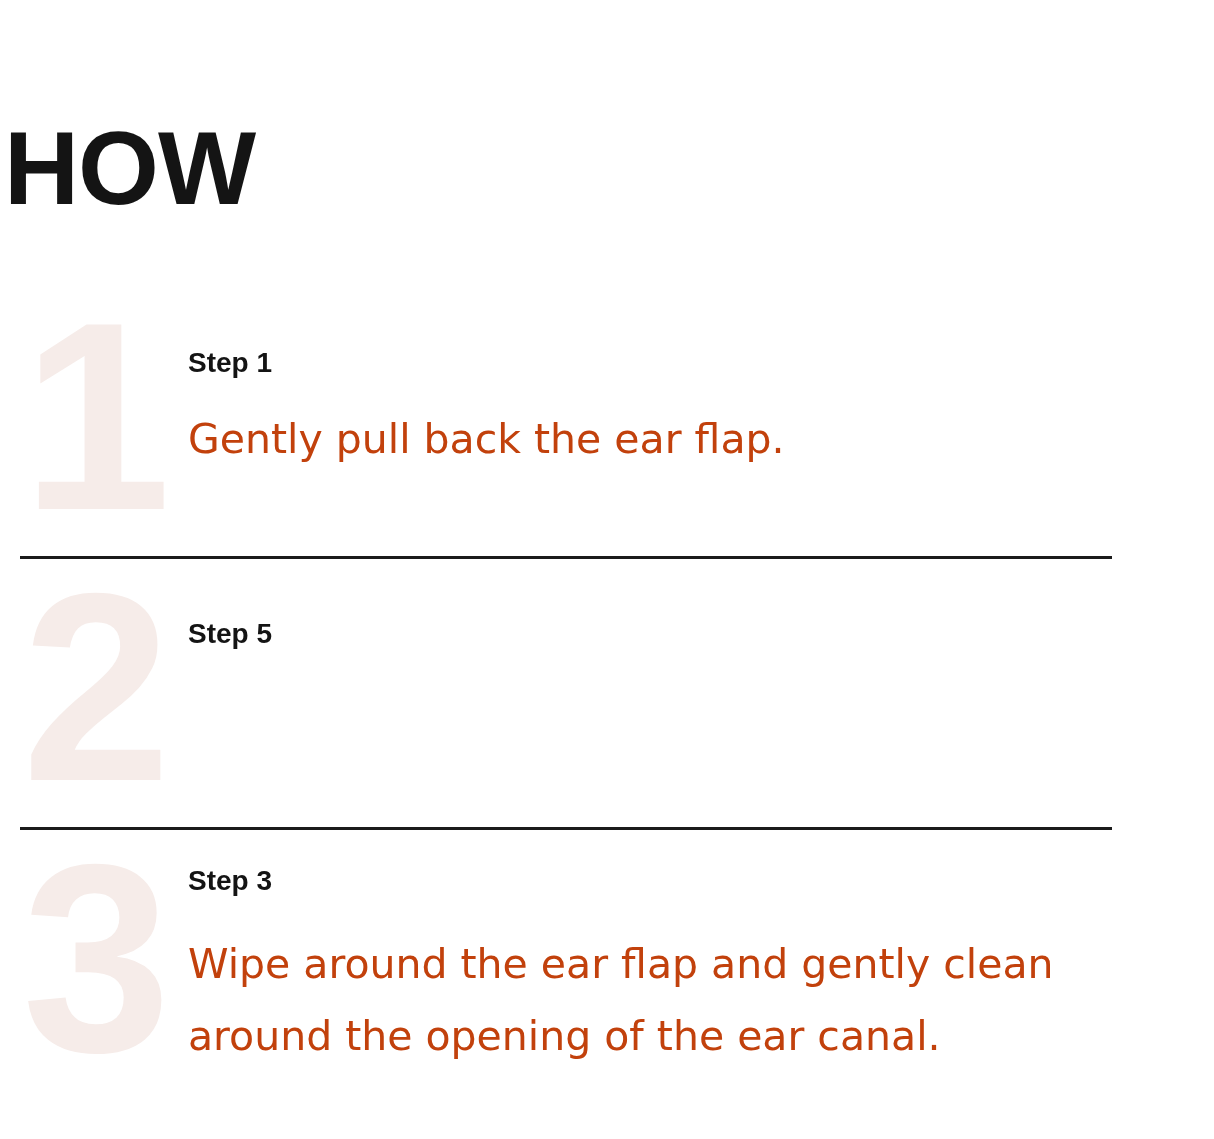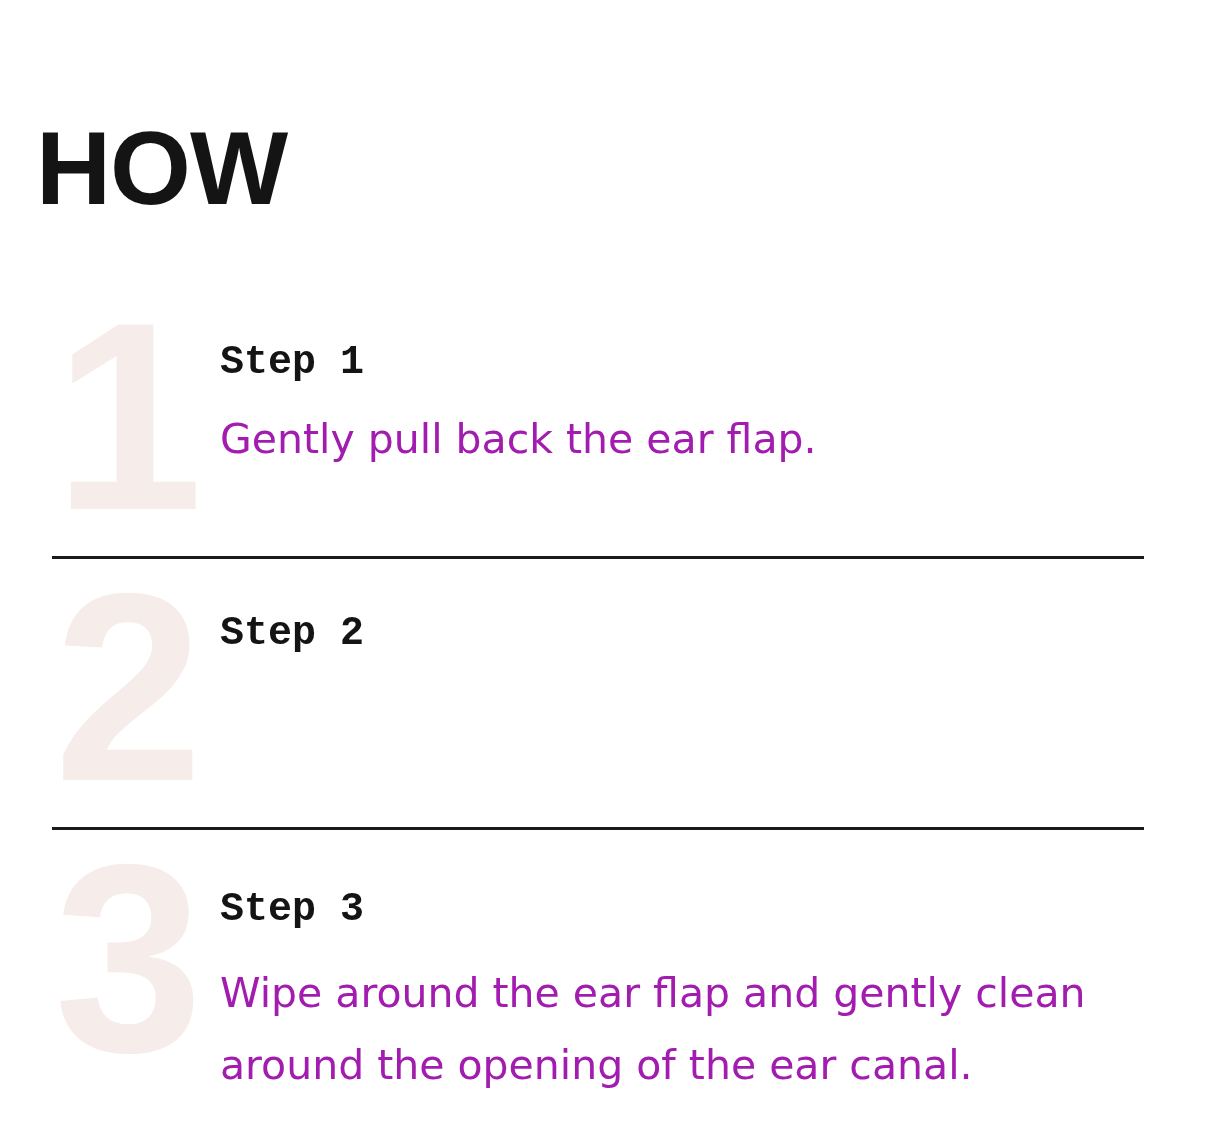--- a/index.html
+++ b/index.html
@@ -10,21 +10,20 @@
   body {
     font-family: "DejaVu Sans", sans-serif;
     -webkit-font-smoothing: antialiased;
   }
   #page {
     position: relative;
     width: 1112px;
     height: 1139px;
     background: #ffffff;
     overflow: hidden;
-    margin-left: 32px;
   }
 
   
   .heading {
     position: absolute;
     left: 4px;
     top: -18px;
     width: 1100px;
     font-family: "Liberation Sans", sans-serif;
     font-weight: 700;
@@ -68,48 +67,48 @@
     text-align: left;
     user-select: none;
     pointer-events: none;
   }
 
   .step-body {
     position: relative;
     padding-top: 52px;
   }
   .step-title {
-    font-family: Liberation Mono, monospace;
+    font-family: Liberation Sans, sans-serif;
     font-weight: 700;
-    font-size: 40px;
+    font-size: 28px;
     line-height: 46px;
     color: #141414;
     margin: 0 0 24px 0;
   }
   .step-text {
     font-family: "DejaVu Sans", sans-serif;
     font-weight: 400;
     font-size: 41px;
     line-height: 58px;
-    color: #a21caf;
+    color: #c2410c;
     margin: 0;
     max-width: 1000px;
   }
 
   .divider {
     height: 0;
     border: 0;
     border-top: 3px solid #1b1b1b;
     margin: 0 6px 0 20px;
     width: 1188px;
     box-sizing: border-box;
   }
 
   
-  .step-3 .step-body { padding-top: 57px; }
+  .step-3 .step-body { padding-top: 28px; }
   .step-3 .step-text { line-height: 72px; }
 </style>
 </head>
 <body>
 
 <div id="page">
 
   <div class="heading">
     <span class="heading-line">HOW</span>
   </div>
@@ -122,21 +121,21 @@
         <p class="step-title">Step 1</p>
         <p class="step-text">Gently pull back the ear flap.</p>
       </div>
     </div>
 
     <hr class="divider">
 
     <div class="step step-2">
       <div class="step-watermark">2</div>
       <div class="step-body">
-        <p class="step-title">Step 2</p>
+        <p class="step-title">Step 5</p>
       </div>
     </div>
 
     <hr class="divider">
 
     <div class="step step-3">
       <div class="step-watermark">3</div>
       <div class="step-body">
         <p class="step-title">Step 3</p>
         <p class="step-text">Wipe around the ear flap and gently clean around the opening of the ear canal.</p>

